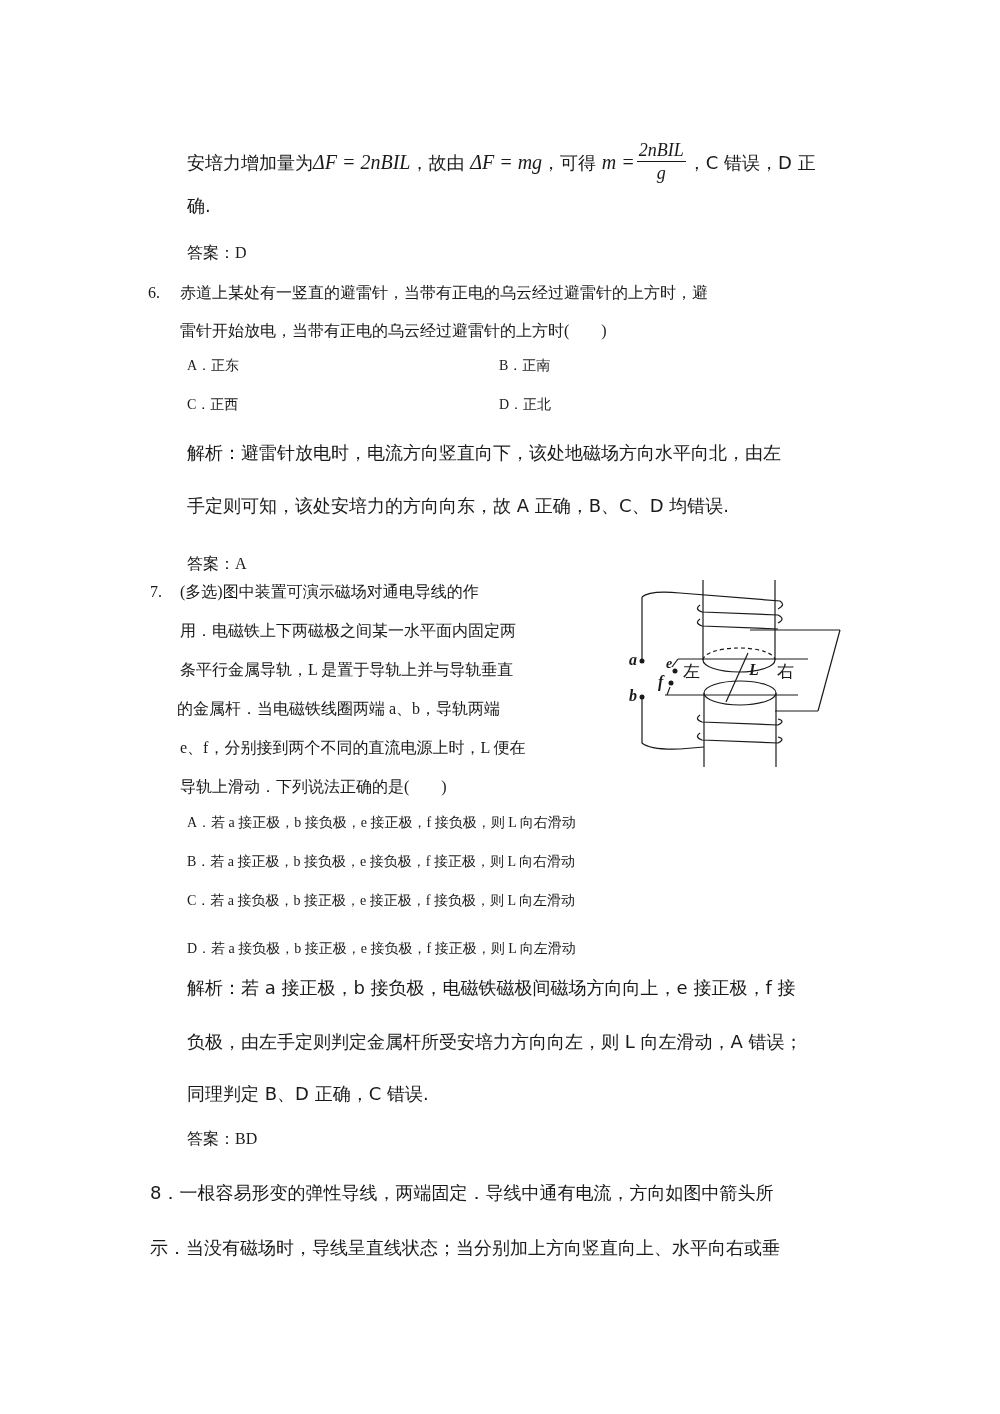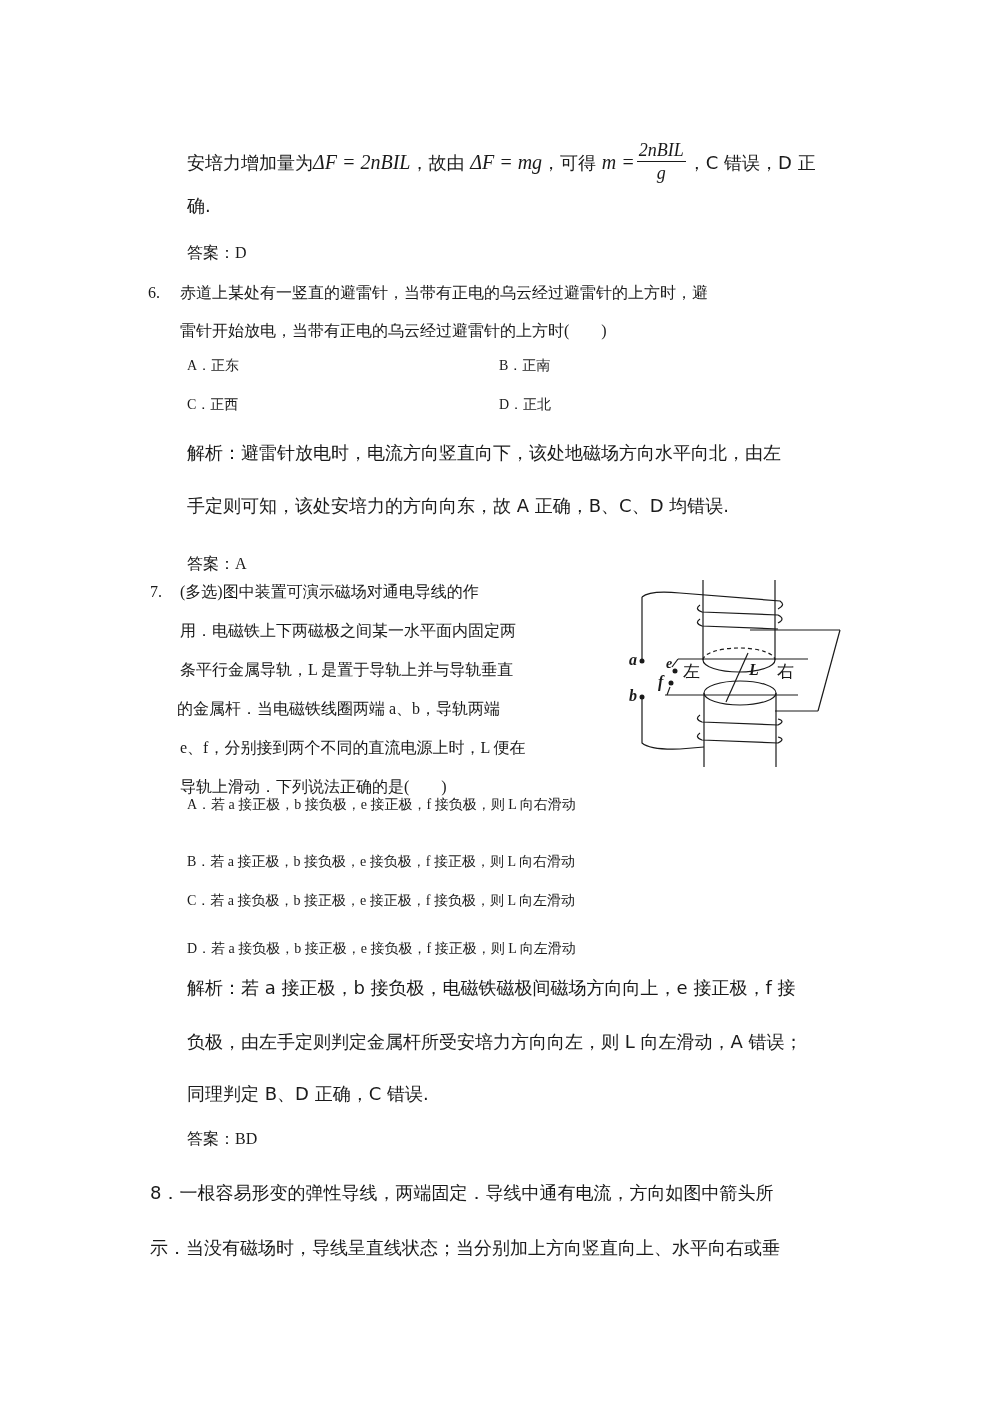--- a/index.html
+++ b/index.html
@@ -83,21 +83,21 @@
   </g>
 </svg>
 <span class="line it" style="left:629px; top:648px; font-size:16px; font-weight:bold;">a</span>
 <span class="line it" style="left:629px; top:684px; font-size:16px; font-weight:bold;">b</span>
 <span class="line it" style="left:666px; top:652px; font-size:14px; font-weight:bold;">e</span>
 <span class="line it" style="left:658px; top:670px; font-size:16px; font-weight:bold;">f</span>
 <span class="line serif" style="left:683px; top:660px; font-size:17px;">左</span>
 <span class="line serif" style="left:749px; top:658px; font-size:16px; font-weight:bold; font-style:italic;">L</span>
 <span class="line serif" style="left:777px; top:660px; font-size:17px;">右</span>
 
-<div class="opt" style="left:187px; top:796px;">A．若 a 接正极，b 接负极，e 接正极，f 接负极，则 L 向右滑动</div>
+<div class="opt" style="left:187px; top:814px;">A．若 a 接正极，b 接负极，e 接正极，f 接负极，则 L 向右滑动</div>
 <div class="opt" style="left:187px; top:853px;font-family:Liberation Serif, serif;">B．若 a 接正极，b 接负极，e 接负极，f 接正极，则 L 向右滑动</div>
 <div class="opt" style="left:187px; top:892px;">C．若 a 接负极，b 接正极，e 接正极，f 接负极，则 L 向左滑动</div>
 <div class="opt" style="left:187px; top:940px;text-align:center;">D．若 a 接负极，b 接正极，e 接负极，f 接正极，则 L 向左滑动</div>
 
 <div class="line sans" style="left:187px; top:976px;">解析：若 a 接正极，b 接负极，电磁铁磁极间磁场方向向上，e 接正极，f 接</div>
 <div class="line sans" style="left:187px; top:1030px;">负极，由左手定则判定金属杆所受安培力方向向左，则 L 向左滑动，A 错误；</div>
 <div class="line sans" style="left:187px; top:1082px;">同理判定 B、D 正确，C 错误.</div>
 <div class="line serif" style="left:187px; top:1127px;">答案：BD</div>
 
 <div class="line sans" style="left:150px; top:1181px;">8．一根容易形变的弹性导线，两端固定．导线中通有电流，方向如图中箭头所</div>

